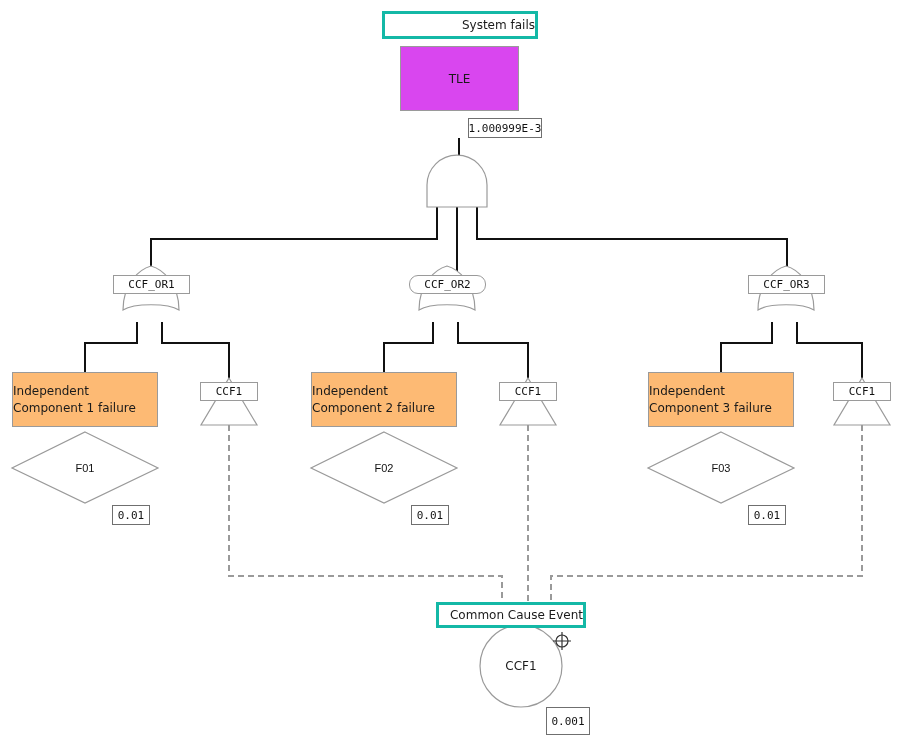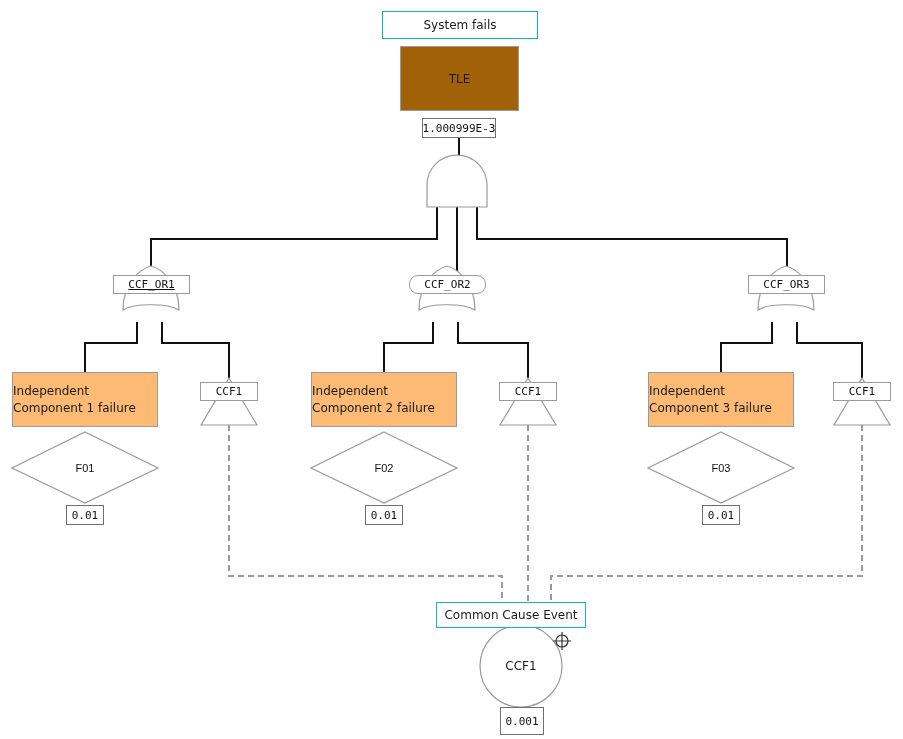--- a/index.html
+++ b/index.html
@@ -40,20 +40,21 @@
     background: #ffffff;
     display: flex;
     align-items: center;
     justify-content: center;
     font-family: "DejaVu Sans Mono", monospace;
     font-size: 11px;
     color: #111111;
     box-sizing: border-box;
     z-index: 5;
     white-space: nowrap;
+    margin-left: 46px;
   }
   .desc-box {
     position: absolute;
     border: 1px solid #9a9a9a;
     background: #fdba74;
     box-sizing: border-box;
     display: flex;
     align-items: center;
     justify-content: flex-start;
     z-index: 4;
@@ -61,35 +62,35 @@
   .desc-text {
     font-family: "DejaVu Sans", sans-serif;
     font-size: 12px;
     color: #1a1a1a;
     line-height: 17px;
     white-space: pre-line;
     text-align: left;
   }
   .title-box {
     position: absolute;
-    border: 1px solid #14b8a6;
-    background: #ffffff;
-    box-sizing: border-box;
-    display: flex;
-    align-items: center;
-    justify-content: center;
+    border: 3px solid #14b8a6;
+    background: #ffffff;
+    box-sizing: border-box;
+    display: flex;
+    align-items: center;
+    justify-content: flex-end;
     font-family: "DejaVu Sans", sans-serif;
     font-size: 12px;
     color: #1a1a1a;
     z-index: 5;
   }
   .tle-box {
     position: absolute;
     border: 1px solid #9a9a9a;
-    background: #a16207;
+    background: #d946ef;
     box-sizing: border-box;
     display: flex;
     align-items: center;
     justify-content: center;
     font-family: "DejaVu Sans", sans-serif;
     font-size: 12px;
     color: #1a1a1a;
     z-index: 4;
   }
   .circ-label {
@@ -174,21 +175,21 @@
 </div>
 
 <div class="tle-box" style="left:400px; top:46px; width:119px; height:65px;">
   <span>TLE</span>
 </div>
 
 <div class="val-box" style="left:422px; top:118px; width:74px; height:20px;">
   <span>1.000999E-3</span>
 </div>
 
-<div class="label-box" style="left:113px; top:275px; width:77px; height:19px;text-decoration:underline;">
+<div class="label-box" style="left:113px; top:275px; width:77px; height:19px;">
   <span>CCF_OR1</span>
 </div>
 <div class="label-box" style="left:409px; top:275px; width:77px; height:19px;border-radius:9px;">
   <span>CCF_OR2</span>
 </div>
 <div class="label-box" style="left:748px; top:275px; width:77px; height:19px;">
   <span>CCF_OR3</span>
 </div>
 
 <div class="desc-box" style="left:12px; top:372px; width:146px; height:55px;">

